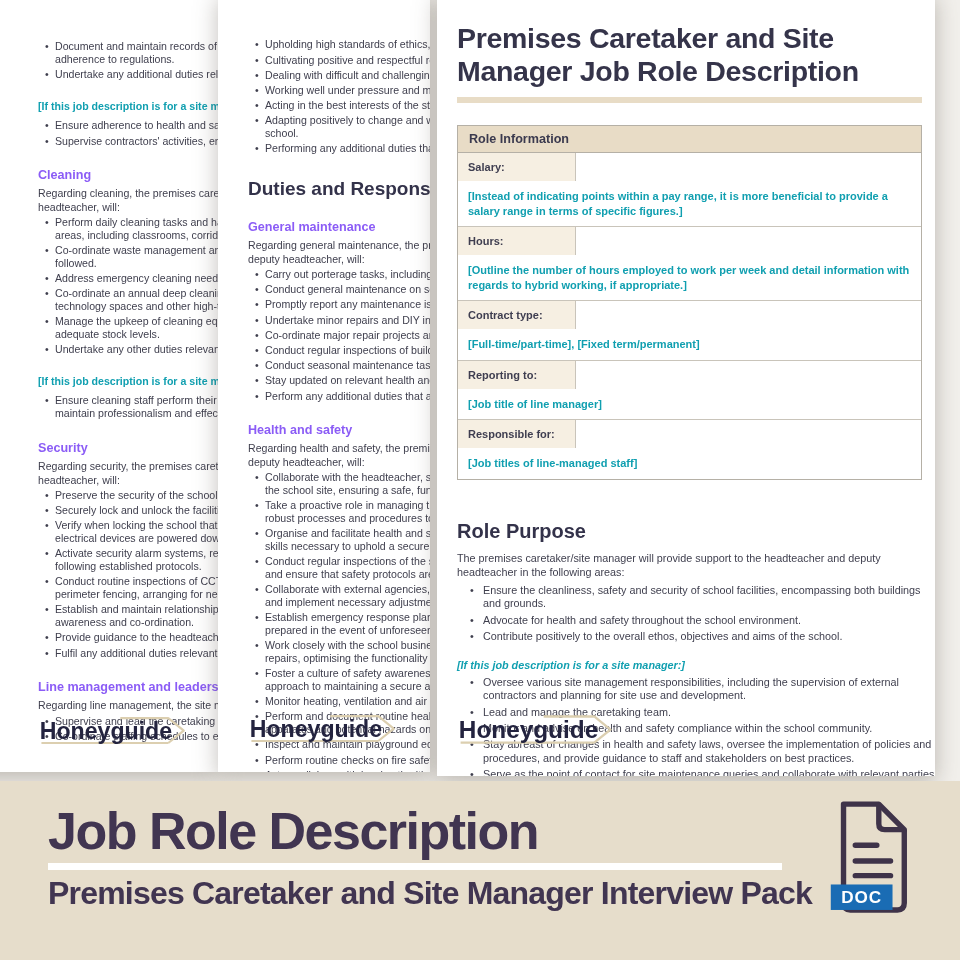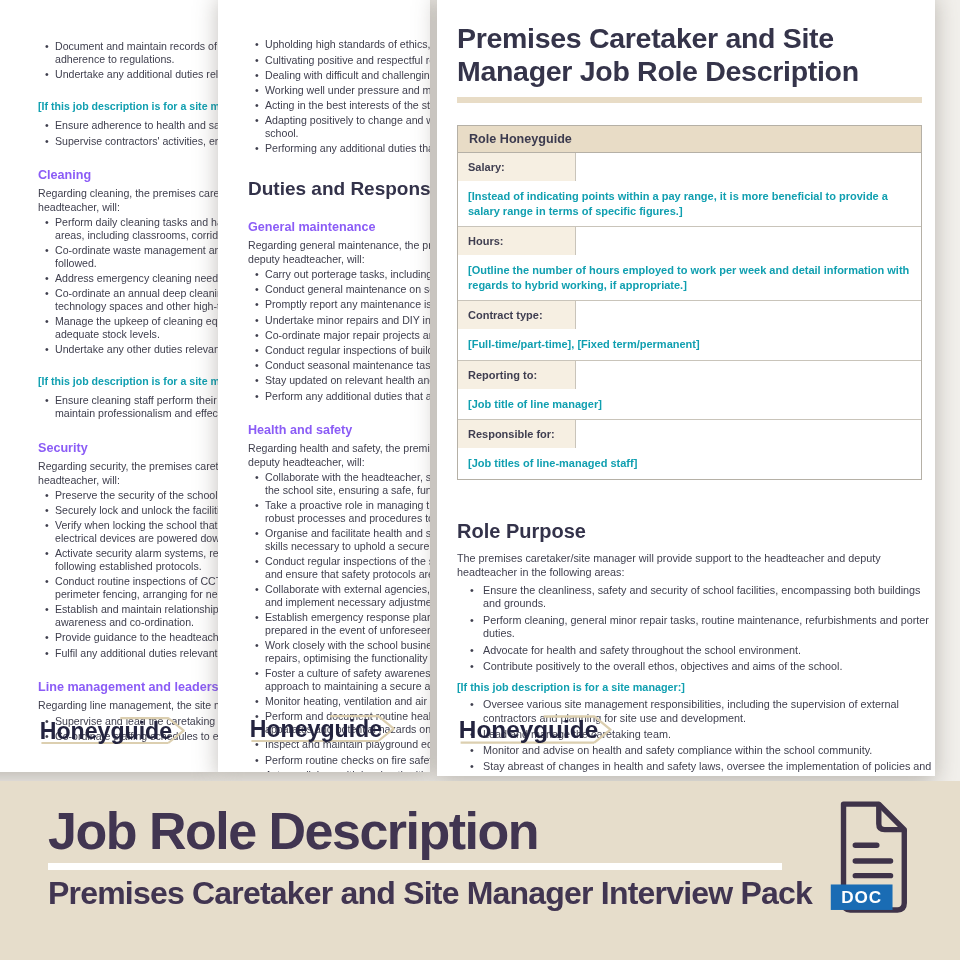--- a/index.html
+++ b/index.html
@@ -34,21 +34,21 @@
   .tbl-head{background:#e8dcc6;border-bottom:1px solid #b5b0a6;padding:6px 11px;font-size:12.6px;font-weight:bold;color:#3b3a4e;}
   .tr{display:flex;border-bottom:1px solid #c9c4ba;flex-direction:column;}
   .tr:last-child{border-bottom:none;}
   .tl{width:118px;box-sizing:border-box;background:#f6efe2;border-right:1px solid #c9c4ba;padding:8px 10px;font-size:11px;font-weight:bold;color:#3f3e50;}
   .tv{flex:1;padding:8px 10px;font-size:11px;line-height:14.5px;font-weight:bold;color:#109fb0;}
   .fp-h{font-size:20px;font-weight:bold;color:#33324a;margin-top:40px;}
   .fp-p{font-size:10.8px;line-height:14px;color:#3f3f4e;margin-top:8px;width:470px;}
   .fp-list{margin-top:5px;}
   .fb{position:relative;padding-left:26px;margin:2.5px 0;font-size:10.8px;line-height:13.8px;color:#3f3f4e;width:458px;}
   .fb::before{content:"\2022";position:absolute;left:13px;}
-  .fp-teal{font-size:10.8px;font-weight:bold;color:#109fb0;margin-top:7px;}
+  .fp-teal{font-size:10.8px;font-weight:bold;color:#109fb0;margin-top:15px;font-style:italic;}
 
   .hg-logo{position:absolute;}
   .page-front .hg-logo{left:20px;bottom:28px;}
   .page-mid .hg-logo{left:30px;bottom:26px;}
   .page-left .hg-logo{left:86px;bottom:24px;}
 
   
   .banner{position:absolute;left:0;top:781px;width:960px;height:179px;background:#e6ddcb;}
   .bn-title{position:absolute;left:48px;top:20px;font-size:52px;font-weight:800;letter-spacing:-1.5px;color:#413551;text-align:center;}
   .bn-bar{position:absolute;left:48px;top:82px;width:734px;height:7px;background:#ffffff;}
@@ -266,21 +266,21 @@
       <text x="2" y="28" font-size="27" font-weight="bold" fill="#23233f">Honeyguide</text>
     </svg>
   </div>
 
   <div class="page page-front">
     <div class="fp-content">
       <div class="fp-title">Premises Caretaker and Site Manager Job Role Description</div>
       <div class="fp-rule"></div>
 
       <div class="tbl">
-        <div class="tbl-head">Role Honeyguide</div>
+        <div class="tbl-head">Role Information</div>
         <div>
 
             <div class="tr">
               <div class="tl">Salary:</div>
               <div class="tv">[Instead of indicating points within a pay range, it is more beneficial to provide a salary range in terms of specific figures.]</div>
             </div>
 
             <div class="tr">
               <div class="tl">Hours:</div>
               <div class="tv">[Outline the number of hours employed to work per week and detail information with regards to hybrid working, if appropriate.]</div>
@@ -302,21 +302,20 @@
             </div>
           </div>
       </div>
 
       <div class="fp-h">Role Purpose</div>
       <div class="fp-p">The premises caretaker/site manager will provide support to the headteacher and deputy headteacher in the following areas:</div>
       <div class="fp-list">
 
           <div class="fb">Ensure the cleanliness, safety and security of school facilities, encompassing both buildings and grounds.</div>
 
-          <div class="fb">Perform cleaning, general minor repair tasks, routine maintenance, refurbishments and porter duties.</div>
 
 
           <div class="fb">Advocate for health and safety throughout the school environment.</div>
 
 
           <div class="fb">Contribute positively to the overall ethos, objectives and aims of the school.</div>
 
         </div>
 
       <div class="fp-teal">[If this job description is for a site manager:]</div>

